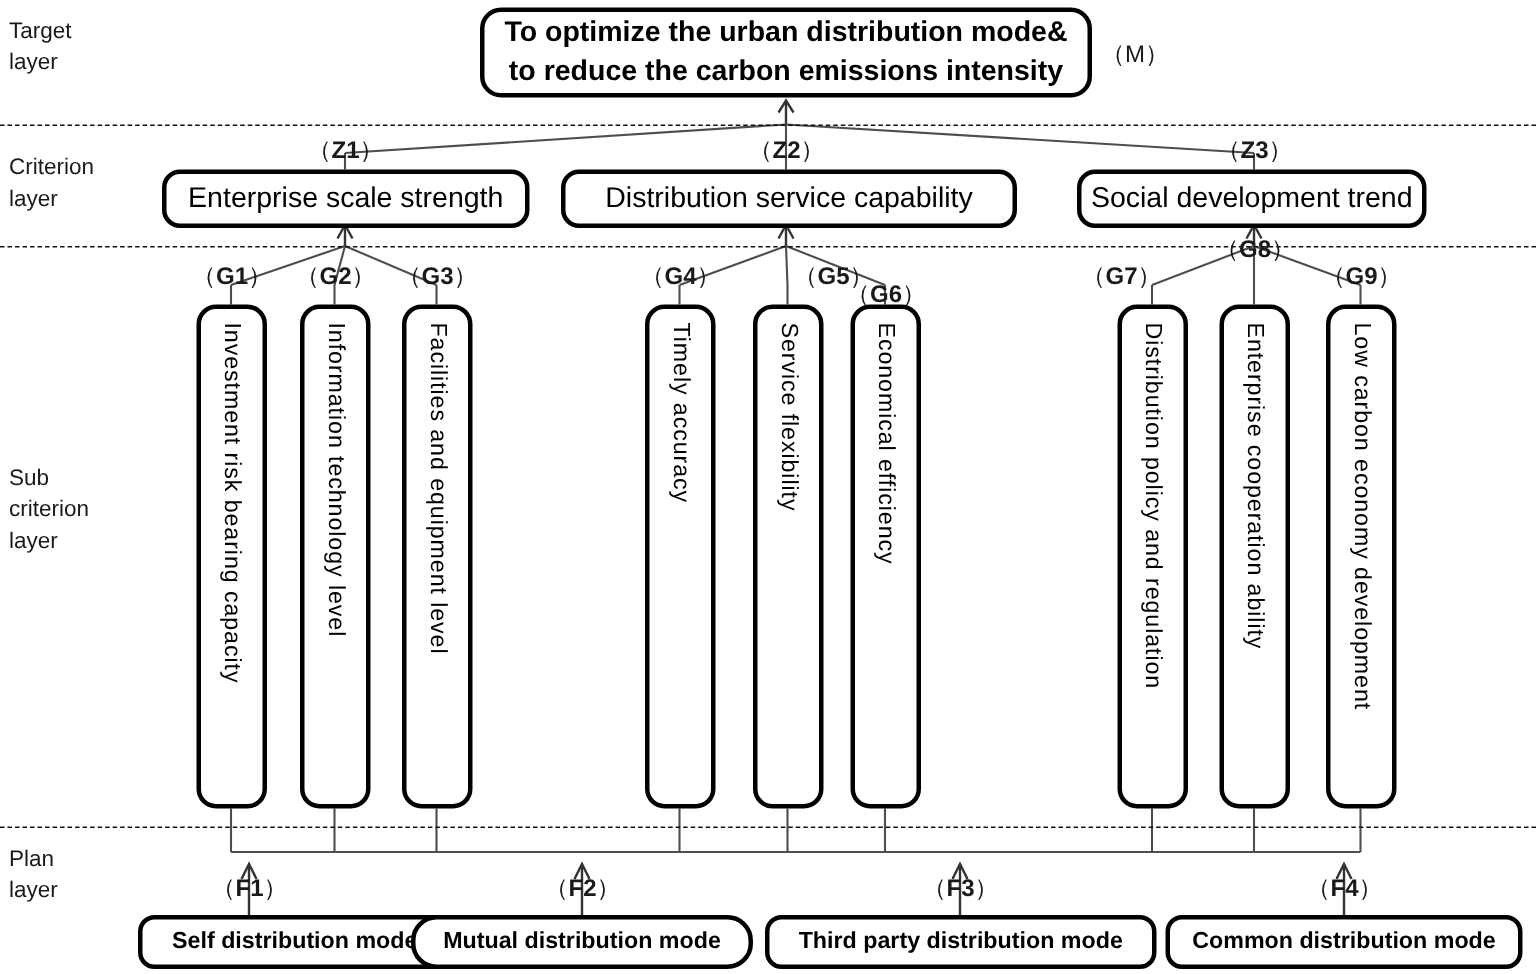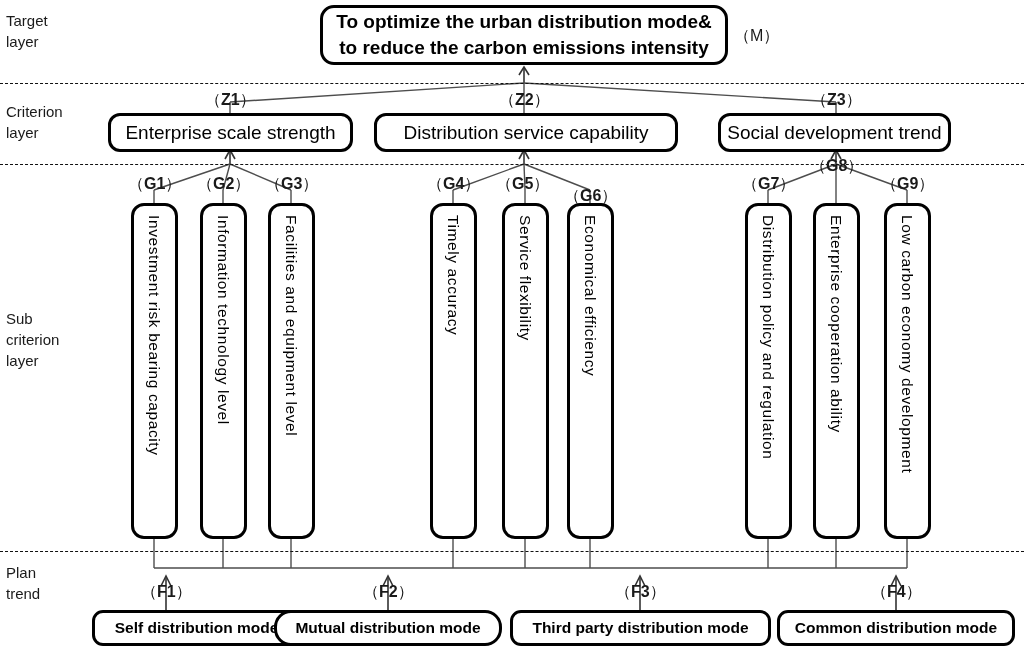--- a/index.html
+++ b/index.html
@@ -196,21 +196,21 @@
   <div class="divider" style="top:551px;"></div>
 
   <div class="layer-label" style="left:6px; top:10px;  width:104px;">Target
 layer</div>
   <div class="layer-label" style="left:6px; top:101px; width:104px;">Criterion
 layer</div>
   <div class="layer-label" style="left:6px; top:308px; width:104px;">Sub
 criterion
 layer</div>
   <div class="layer-label" style="left:6px; top:562px; width:104px;">Plan
-trend</div>
+layer</div>
 
   <div class="box target-box" style="left:320px; top:5px; width:408px; height:60px; flex-direction:column;">
     <span>To optimize the urban distribution mode&amp;</span>
     <span>to reduce the carbon emissions intensity</span>
   </div>
   <div class="tag" style="left:734px; top:26px;">
     <span class="paren">（</span><span>M</span><span class="paren">）</span>
   </div>
 
   <div class="box criterion-box" style="left:108px; top:113px; width:245px; height:39px;">
@@ -258,35 +258,35 @@
   <div class="box sub-box" style="left:430px; top:203px; width:47px; height:336px;">
     <span class="vtext">Timely accuracy</span>
   </div>
   <div class="tag" style="left:427px; top:174px;">
     <span class="paren">（</span><b>G4</b><span class="paren">）</span>
   </div>
 
   <div class="box sub-box" style="left:502px; top:203px; width:47px; height:336px;">
     <span class="vtext">Service flexibility</span>
   </div>
-  <div class="tag" style="left:496px; top:174px;">
+  <div class="tag" style="left:529px; top:174px;">
     <span class="paren">（</span><b>G5</b><span class="paren">）</span>
   </div>
 
   <div class="box sub-box" style="left:567px; top:203px; width:47px; height:336px;">
     <span class="vtext">Economical efficiency</span>
   </div>
   <div class="tag" style="left:564px; top:186px;">
     <span class="paren">（</span><b>G6</b><span class="paren">）</span>
   </div>
 
   <div class="box sub-box" style="left:745px; top:203px; width:47px; height:336px;">
     <span class="vtext">Distribution policy and regulation</span>
   </div>
-  <div class="tag" style="left:742px; top:174px;">
+  <div class="tag" style="left:721px; top:174px;">
     <span class="paren">（</span><b>G7</b><span class="paren">）</span>
   </div>
 
   <div class="box sub-box" style="left:813px; top:203px; width:47px; height:336px;">
     <span class="vtext">Enterprise cooperation ability</span>
   </div>
   <div class="tag" style="left:810px; top:156px;">
     <span class="paren">（</span><b>G8</b><span class="paren">）</span>
   </div>
 

